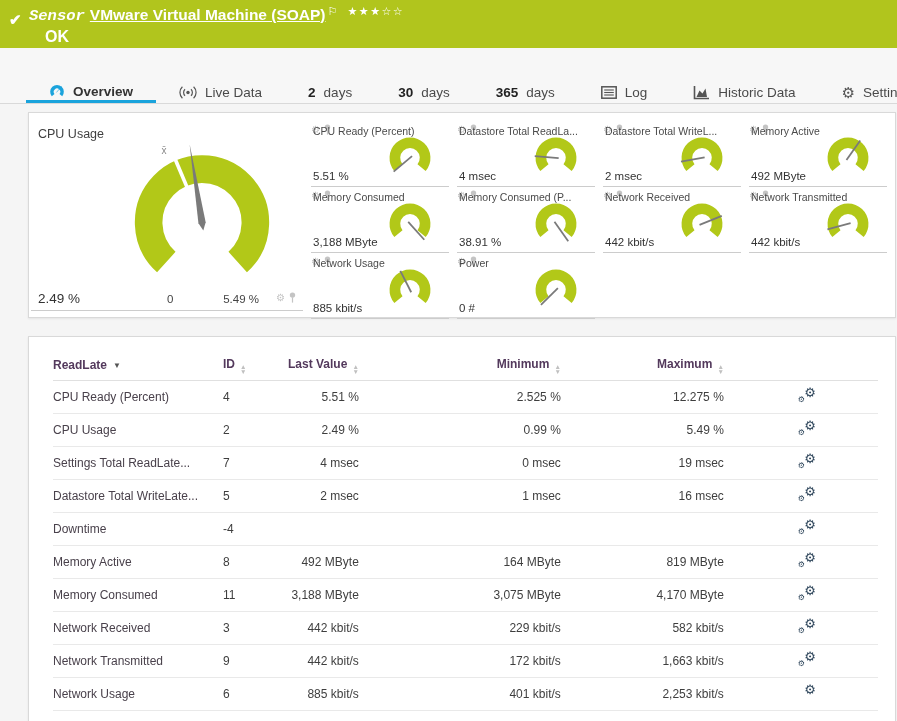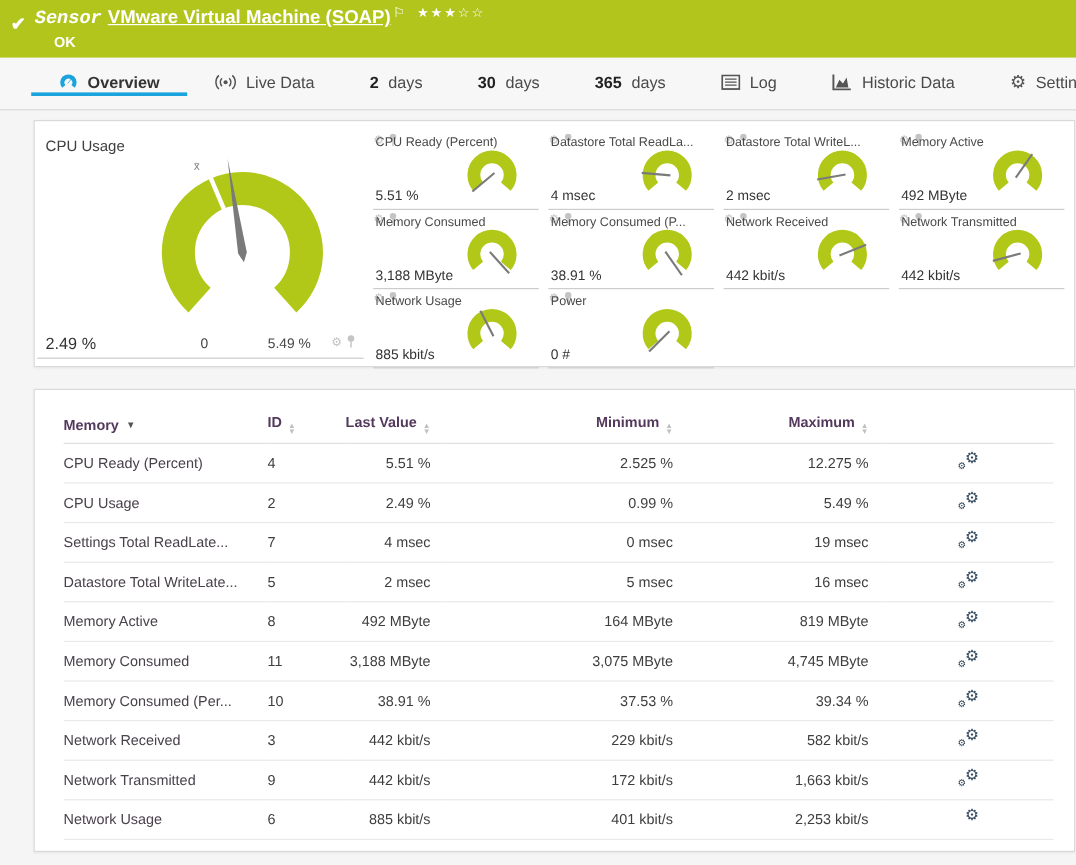--- a/index.html
+++ b/index.html
@@ -7,24 +7,24 @@
   body { font-family:"Liberation Sans", sans-serif; background:#f5f5f5; color:#3e3e3e; }
 
   
   .topbar { position:relative; height:48px; background:#b1c51d; color:#fff; }
   .check { position:absolute; left:9px; top:11px; font-size:15px; font-weight:bold; }
   .title-line { position:absolute; left:29px; top:6px; font-size:15.5px; white-space:nowrap; }
   .sensor-word { font-style:italic; font-weight:bold; margin-right:5px;font-family:Liberation Mono, monospace; }
   .sensor-title { font-weight:bold;text-decoration:underline; }
   .flag { font-size:11px; position:relative; top:-5px; margin-left:2px; }
   .stars { font-size:11px; letter-spacing:1.5px; position:relative; top:-5px; margin-left:10px; }
-  .ok { position:absolute; left:45px; top:28px; font-size:12px; font-weight:bold; }
+  .ok { position:absolute; left:45px; top:28px; font-size:16px; font-weight:bold; }
 
   
-  .tabbar { height:44px; background:#f7f7f7; border-bottom:1px solid #d9d9d9; display:flex; align-items:center; padding-left:26px; }
+  .tabbar { height:56px; background:#f7f7f7; border-bottom:1px solid #d9d9d9; display:flex; align-items:flex-end; padding-left:26px; }
   .tab { display:flex; align-items:center; gap:8px; padding:0 23px; font-size:13.5px; color:#4a4a4a; border-bottom:3px solid transparent; cursor:pointer; white-space:nowrap; }
   .tab.active { border-bottom-color:#1aa3dc; font-weight:bold; color:#333; }
   .tab b { color:#222; }
   .ticon { display:inline-flex; align-items:center; font-size:15px; line-height:1; color:#555; }
 
   
   .content { padding:8px 1px 0 28px; }
   .panel { background:#fff; border:1px solid #d9d9d9; box-shadow:0 1px 2px rgba(0,0,0,.07); }
 
   
@@ -313,21 +313,21 @@
       <colgroup>
           <col style="width:170px">
           <col style="width:65px">
           <col style="width:82px">
           <col style="width:202px">
           <col style="width:163px">
           <col style="width:140px">
         </colgroup>
       <thead>
         <tr>
-          <th><span>Memory</span><span class="sort-down">▼</span></th>
+          <th><span>ReadLate</span><span class="sort-down">▼</span></th>
           <th><span>ID</span><span class="sort-both">
                 <span>▲</span>
                 <span>▼</span>
               </span></th>
           <th class="num"><span>Last Value</span><span class="sort-both">
                 <span>▲</span>
                 <span>▼</span>
               </span></th>
           <th class="num"><span>Minimum</span><span class="sort-both">
                 <span>▲</span>
@@ -362,46 +362,46 @@
             <td>7</td>
             <td class="num">4 msec</td>
             <td class="num">0 msec</td>
             <td class="num">19 msec</td>
             <td class="c-gear"><span class="gearpair"><span class="g1">⚙</span><span class="g2">⚙</span></span></td>
           </tr>
           <tr>
             <td class="c-ch">Datastore Total WriteLate...</td>
             <td>5</td>
             <td class="num">2 msec</td>
-            <td class="num">5 msec</td>
+            <td class="num">1 msec</td>
             <td class="num">16 msec</td>
+            <td class="c-gear"><span class="gearpair"><span class="g1">⚙</span><span class="g2">⚙</span></span></td>
+          </tr>
+          <tr>
+            <td class="c-ch">Downtime</td>
+            <td>-4</td>
+            <td class="num"></td>
+            <td class="num"></td>
+            <td class="num"></td>
             <td class="c-gear"><span class="gearpair"><span class="g1">⚙</span><span class="g2">⚙</span></span></td>
           </tr>
           <tr>
             <td class="c-ch">Memory Active</td>
             <td>8</td>
             <td class="num">492 MByte</td>
             <td class="num">164 MByte</td>
             <td class="num">819 MByte</td>
             <td class="c-gear"><span class="gearpair"><span class="g1">⚙</span><span class="g2">⚙</span></span></td>
           </tr>
           <tr>
             <td class="c-ch">Memory Consumed</td>
             <td>11</td>
             <td class="num">3,188 MByte</td>
             <td class="num">3,075 MByte</td>
-            <td class="num">4,745 MByte</td>
-            <td class="c-gear"><span class="gearpair"><span class="g1">⚙</span><span class="g2">⚙</span></span></td>
-          </tr>
-          <tr>
-            <td class="c-ch">Memory Consumed (Per...</td>
-            <td>10</td>
-            <td class="num">38.91 %</td>
-            <td class="num">37.53 %</td>
-            <td class="num">39.34 %</td>
+            <td class="num">4,170 MByte</td>
             <td class="c-gear"><span class="gearpair"><span class="g1">⚙</span><span class="g2">⚙</span></span></td>
           </tr>
           <tr>
             <td class="c-ch">Network Received</td>
             <td>3</td>
             <td class="num">442 kbit/s</td>
             <td class="num">229 kbit/s</td>
             <td class="num">582 kbit/s</td>
             <td class="c-gear"><span class="gearpair"><span class="g1">⚙</span><span class="g2">⚙</span></span></td>
           </tr>

